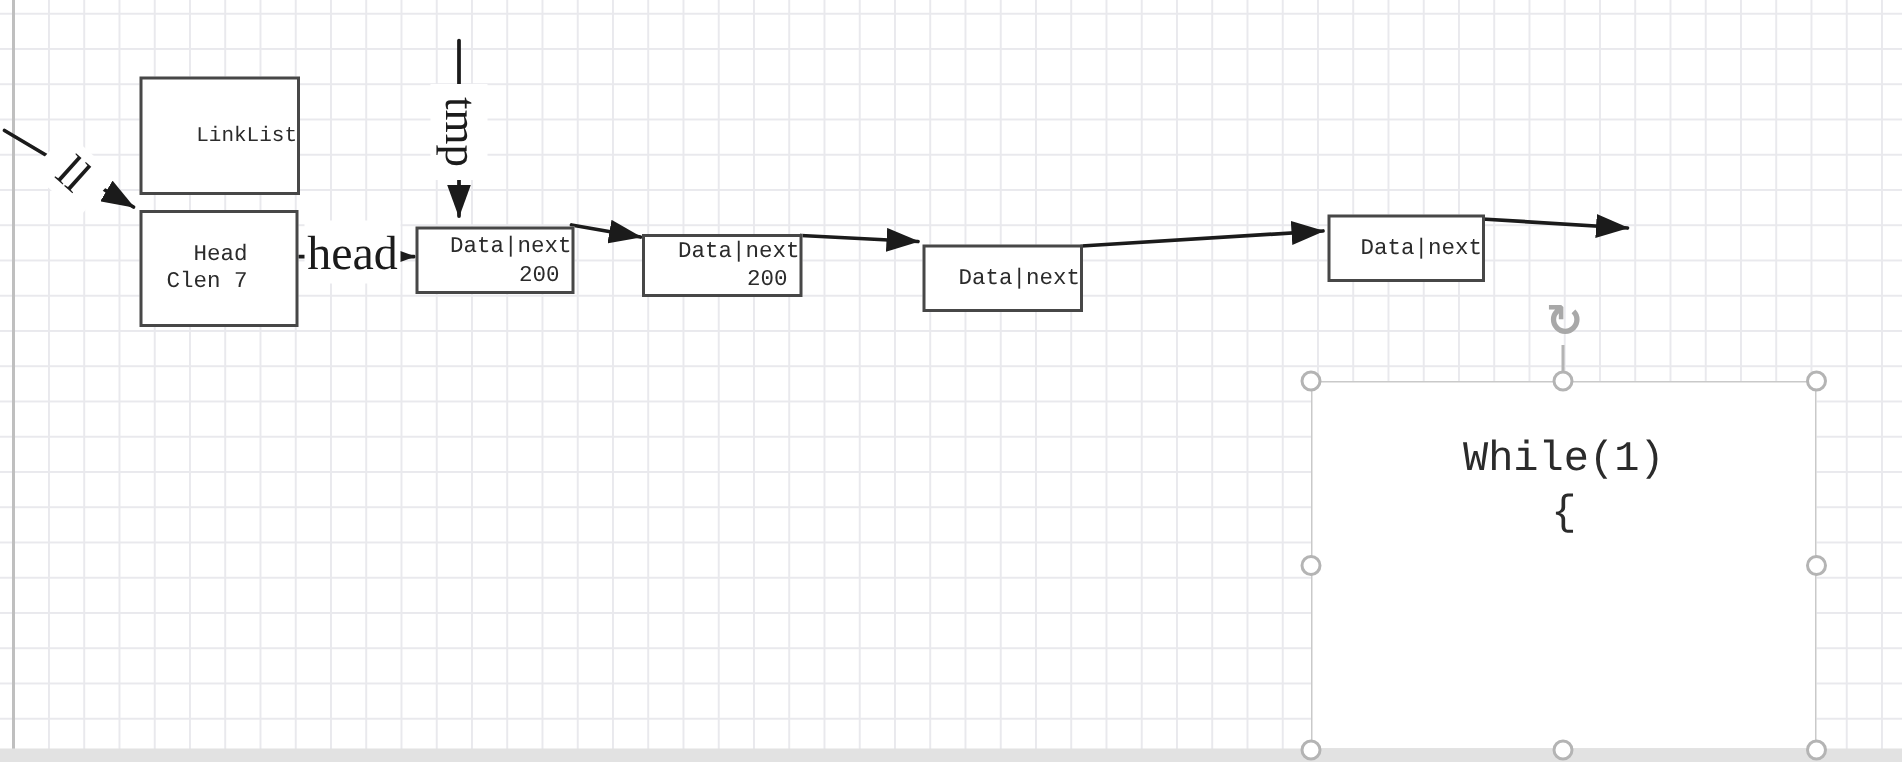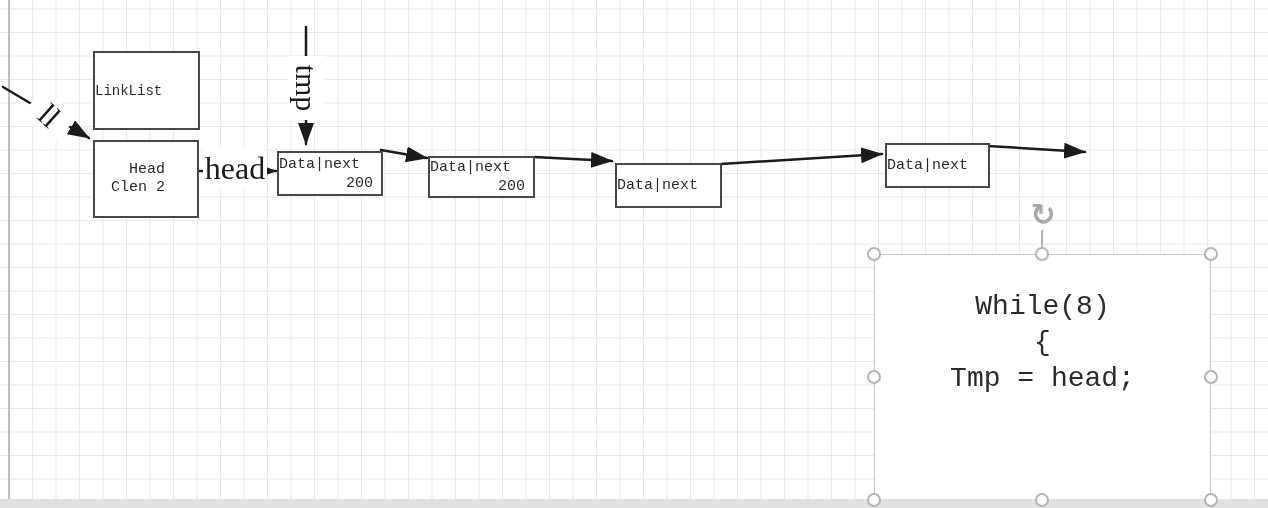--- a/index.html
+++ b/index.html
@@ -15,21 +15,21 @@
       linear-gradient(to right, var(--grid) 1px, transparent 1px),
       linear-gradient(to bottom, var(--grid) 1px, transparent 1px);
     background-size:23.5px 23.5px;background-position:8.5px 8.5px;}
   .page-edge{position:absolute;left:8px;top:0;width:2px;height:508px;background:var(--page-edge);z-index:1;}
   .footer-strip{position:absolute;left:0;top:499px;width:1268px;height:9px;background:var(--footer-strip);z-index:5;}
   svg.connectors{position:absolute;left:0;top:0;width:1268px;height:508px;z-index:2;}
   svg.connectors line{stroke:var(--ink);stroke-width:2.5;stroke-linecap:round;}
   .shape{position:absolute;background:#fff;border:2px solid var(--box-border);z-index:3;
     display:flex;flex-direction:column;justify-content:center;
     font-family:"Liberation Mono","DejaVu Sans Mono",monospace;color:var(--text);}
-  .shape .c{text-align:left;}
+  .shape .c{text-align:right;}
   .shape .r{text-align:right;}
   .node{font-size:15px;line-height:19px;}
   .node .val{padding-right:8px;}
   .linklist{font-size:14px;}
   .headbox{font-size:15px;line-height:18px;}
   .headbox div{padding-right:32px;}
   .flabel{position:absolute;z-index:4;background:#fff;color:var(--ink);
     font-family:"Liberation Serif","DejaVu Serif",serif;
     display:flex;align-items:center;justify-content:center;}
   .lbl-head{left:203px;top:147px;width:64px;height:42px;font-size:32px;}
@@ -82,21 +82,21 @@
       <line x1="988" y1="146" x2="1085" y2="152" marker-end="url(#ah)"></line>
     </g>
   </svg>
 
   <div class="shape linklist" style="left:93px;top:51px;width:107px;height:79px">
     <div class="c">LinkList</div>
   </div>
 
   <div class="shape headbox" style="left:93px;top:140px;width:106px;height:78px">
     <div class="r">Head</div>
-    <div class="r">Clen 2</div>
+    <div class="r">Clen 7</div>
   </div>
 
   <div class="shape node" style="left:277px;top:151px;width:106px;height:45px">
     <div class="c">Data|next</div>
     <div class="r val">200</div>
   </div>
 
   <div class="shape node" style="left:428px;top:156px;width:107px;height:42px">
     <div class="c">Data|next</div>
     <div class="r val">200</div>
@@ -112,23 +112,22 @@
 
   <div class="flabel lbl-ll">ll</div>
   <div class="flabel lbl-head">head</div>
   <div class="flabel lbl-tmp">tmp</div>
 
   <div class="rot-stem"></div>
   <div class="rot-icon">↻</div>
 
   <div class="codebox">
     <div class="codelines">
-      <div>While(8)</div>
+      <div>While(1)</div>
       <div>{</div>
-      <div>Tmp = head;</div>
     </div>
   </div>
 
   <div class="footer-strip"></div>
 
   <div class="handle" style="left:867px;top:247px"></div>
   <div class="handle" style="left:1035px;top:247px"></div>
   <div class="handle" style="left:1204px;top:247px"></div>
   <div class="handle" style="left:867px;top:370px"></div>
   <div class="handle" style="left:1204px;top:370px"></div>

